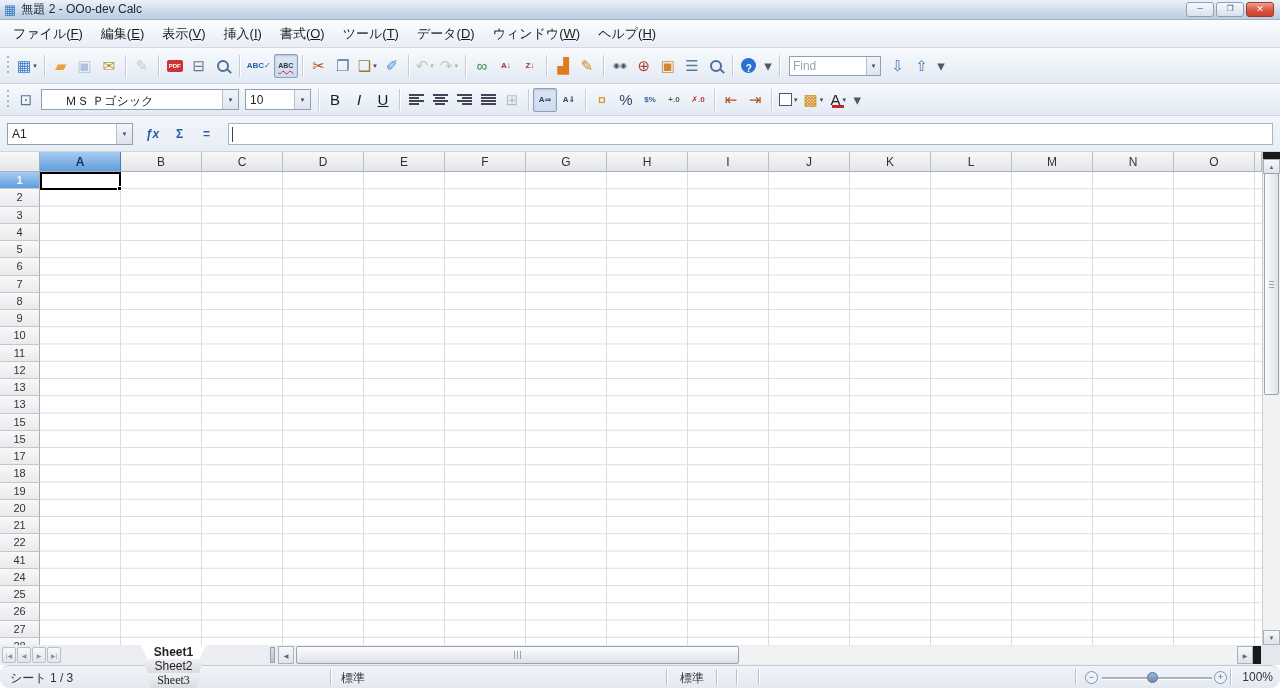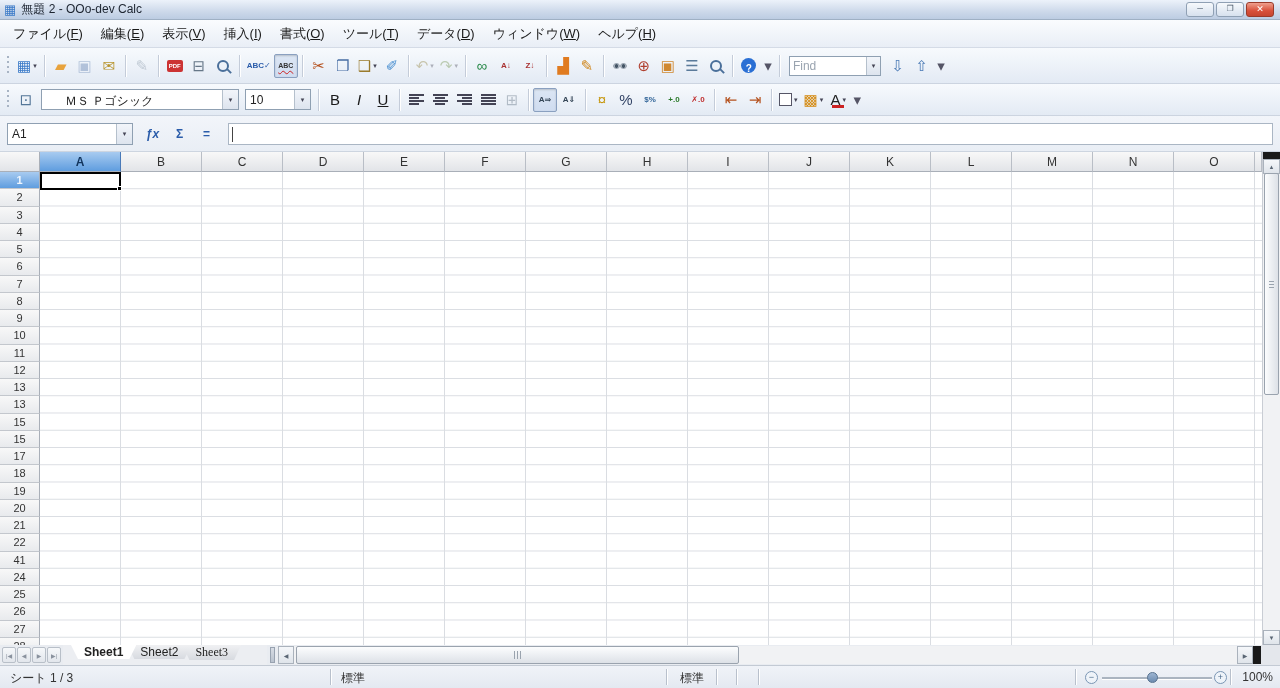--- a/index.html
+++ b/index.html
@@ -77,33 +77,33 @@
 .vsplit{height:7px;background:#1a1a1a;}
 .sc-btn{height:15px;display:flex;align-items:center;justify-content:center;background:linear-gradient(#f5f7fa,#dfe4ea);border:1px solid #aab2bc;font-size:6px;color:#5a6674;}
 .vdown{position:absolute;bottom:0;left:0;right:0;}
 .vthumb{position:absolute;top:21px;height:222px;left:1px;right:1px;background:linear-gradient(to right,#fcfdfe,#dde1e7);border:1px solid #9aa3ae;border-radius:2px;}
 .vthumb::after{content:"";position:absolute;left:4px;right:4px;top:50%;height:7px;margin-top:-3px;background:repeating-linear-gradient(to bottom,#9aa3ae 0 1px,transparent 1px 3px);}
 
 
 .bottombar{height:20px;display:flex;align-items:stretch;background:#e9ecf1;}
 .sheet-nav{display:flex;gap:1px;padding:2px;background:#e9ecf1;}
 .nav-btn{width:14px;border:1px solid #b8bfc8;background:linear-gradient(#f6f8fa,#e2e6ec);color:#8a929e;font-size:6px;display:flex;align-items:center;justify-content:center;border-radius:2px;}
-.tab-strip{display:flex;align-items:flex-start;padding-left:8px;background:#eceef2;width:204px;position:relative;}
+.tab-strip{display:flex;align-items:center;padding-left:8px;background:#eceef2;width:204px;position:relative;flex-direction:column;}
 .sheet-tab{position:relative;padding:0 13px;display:flex;align-items:center;font-size:12px;color:#222;background:linear-gradient(#f0f1f3,#d7dae0);clip-path:polygon(0 0,100% 0,calc(100% - 7px) 100%,7px 100%);margin-right:-9px;}
 .sheet-tab.active{background:#fff;font-weight:bold;}
 .tab-splitter{width:5px;background:linear-gradient(#d7dce4,#b9c2ce);border:1px solid #98a2b0;margin:2px 3px;}
 .hs-btn{width:16px;border:1px solid #aab2bc;background:linear-gradient(#f5f7fa,#dfe4ea);color:#5a6674;font-size:6px;display:flex;align-items:center;justify-content:center;margin:1px 0;}
 .htrack{flex:1;position:relative;background:#f1f2f4;margin:1px 0;}
 .hthumb{position:absolute;left:2px;top:0;bottom:0;width:443px;background:linear-gradient(#fcfdfe,#dde1e7);border:1px solid #9aa3ae;border-radius:2px;}
 .hthumb::after{content:"";position:absolute;top:4px;bottom:4px;left:50%;width:9px;margin-left:-4px;background:repeating-linear-gradient(to right,#9aa3ae 0 1px,transparent 1px 3px);}
 .hsplit{width:8px;background:#1a1a1a;margin:1px 0;}
 .bcorner{width:19px;background:#e4e7ec;}
 
 
-.statusbar{height:23px;background:linear-gradient(#f0f3f8,#e4e9f1);border-top:1px solid #c3cad4;position:relative;font-size:12px;color:#333;}
+.statusbar{height:23px;background:linear-gradient(#f0f3f8,#e4e9f1);border-top:1px solid #c3cad4;position:relative;font-size:12px;color:#333;border-radius:9px;}
 .statusbar span.sb{position:absolute;top:4px;}
 .sb-div{position:absolute;top:3px;bottom:3px;width:1px;background:#b8c0cc;box-shadow:1px 0 0 #fff;}
 .sb-sheet{left:10px;}
 .sb-pagestyle{left:341px;}
 .sb-insert{left:680px;}
 .sb-sum{left:758px;width:317px;text-align:center;}
 .sb-zoomlevel{right:7px;}
 .zoom-minus,.zoom-plus{position:absolute;top:5px;width:13px;height:13px;border:1px solid #7a96b4;border-radius:50%;background:#eef3f9;color:#4a6a8a;font-size:9px;line-height:11px;text-align:center;}
 .zoom-minus{left:1085px;}
 .zoom-plus{left:1214px;}

